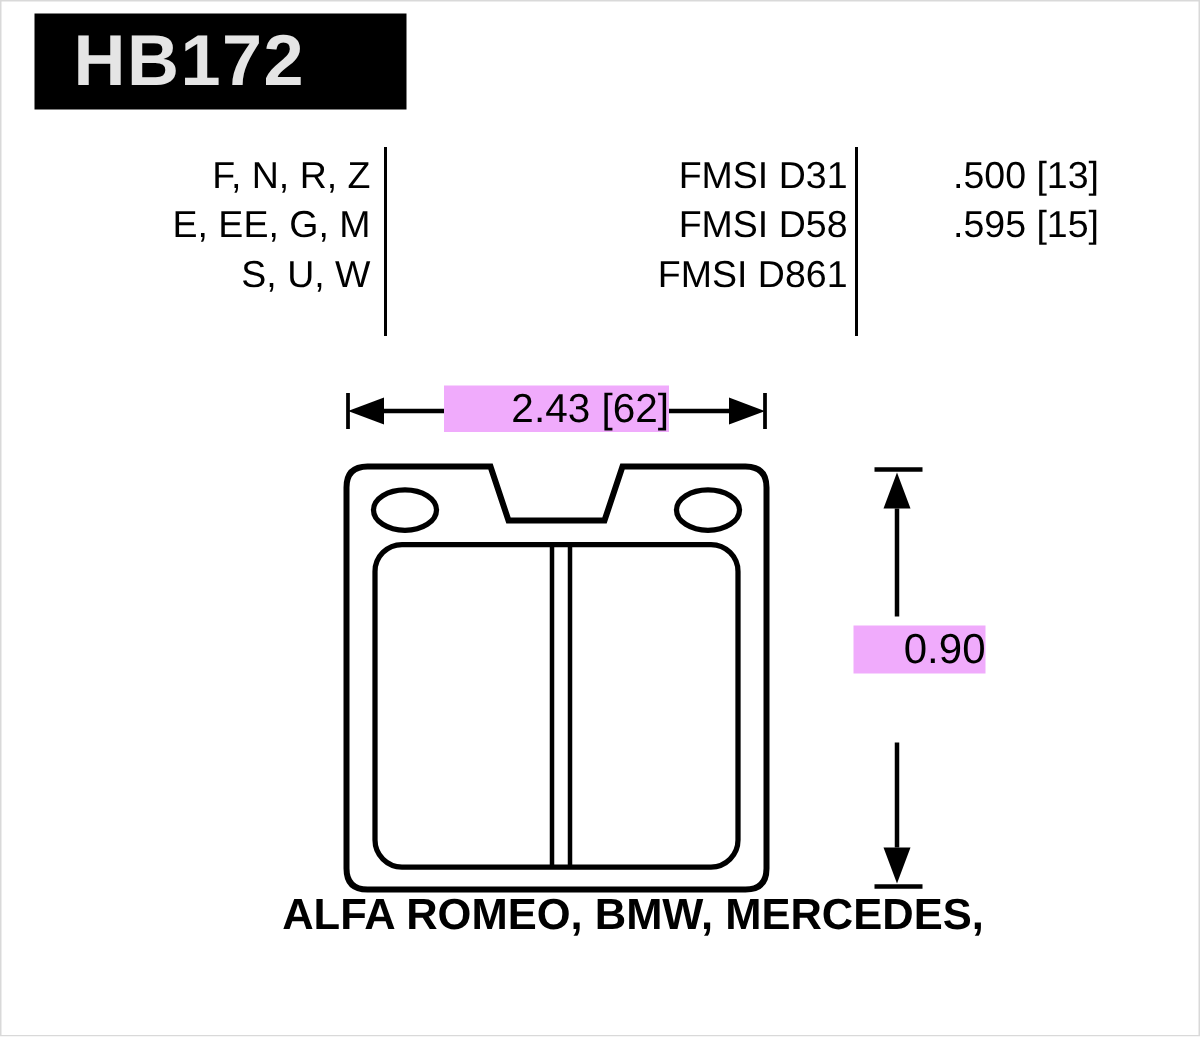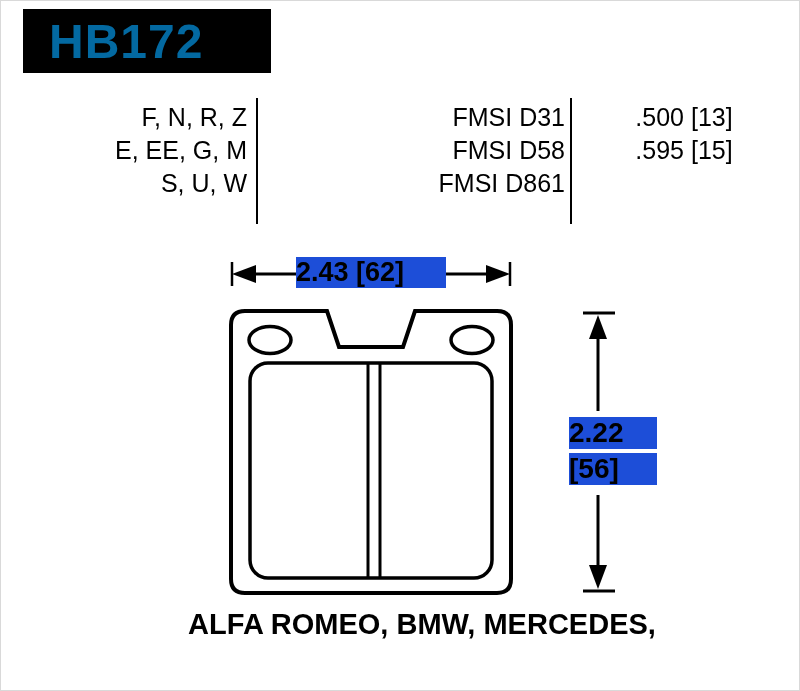--- a/index.html
+++ b/index.html
@@ -24,21 +24,21 @@
     top: 8px;
     width: 248px;
     height: 64px;
     background: #000000;
   }
   .part-badge .part-number {
     position: absolute;
     left: 26px;
     top: 50%;
     transform: translateY(-50%);
-    color: #0369a1;
+    color: #e5e5e5;
     font-size: 48px;
     font-weight: 700;
     letter-spacing: 1px;
     white-space: nowrap;
   }
   .cell {
     position: absolute;
     font-size: 25px;
     font-weight: 400;
     white-space: nowrap;
@@ -52,24 +52,24 @@
   .row3 { top: 167px; }
   .vline {
     position: absolute;
     width: 2px;
     background: #000000;
   }
   .vline1 { left: 255px; top: 97px; height: 126px; }
   .vline2 { left: 569px; top: 97px; height: 126px; }
   .dim-label {
     position: absolute;
-    font-weight: 700;
-    text-align: left;
+    font-weight: 400;
+    text-align: right;
     white-space: nowrap;
-    background: #1d4ed8;
+    background: #f0abfc;
   }
   .dim-width {
     left: 295px;
     top: 256px;
     width: 150px;
     font-size: 27px;
   }
   .dim-h-in {
     left: 568px;
     top: 416px;
@@ -84,21 +84,21 @@
   }
   .apps {
     position: absolute;
     left: 0;
     right: 0;
     text-align: center;
     font-size: 29px;
     font-weight: 700;
     white-space: nowrap;
   }
-  .apps-line1 { top: 607px; padding-left: 44px; }
+  .apps-line1 { top: 593px; padding-left: 44px; }
   .apps-line2 { top: 641px; }
   .drawing {
     position: absolute;
     left: 0;
     top: 0;
     pointer-events: none;
   }
 </style>
 </head>
 <body>
@@ -171,18 +171,17 @@
       <path d="M 582 312 L 614 312"></path>
       <path d="M 582 590 L 614 590"></path>
       <polygon points="597,314 588,338 606,338" fill="#000000" stroke="none"></polygon>
       <path d="M 597 338 L 597 410"></path>
       <path d="M 597 494 L 597 564"></path>
       <polygon points="597,588 588,564 606,564" fill="#000000" stroke="none"></polygon>
     </g>
   </svg>
 
   <div class="dim-label dim-width">2.43 [62]</div>
-  <div class="dim-label dim-h-in">2.22</div>
-  <div class="dim-label dim-h-mm">[56]</div>
+  <div class="dim-label dim-h-in">0.90</div>
 
   <div class="apps apps-line1">ALFA ROMEO, BMW, MERCEDES,</div>
 
 </div>
 
 </body></html>

